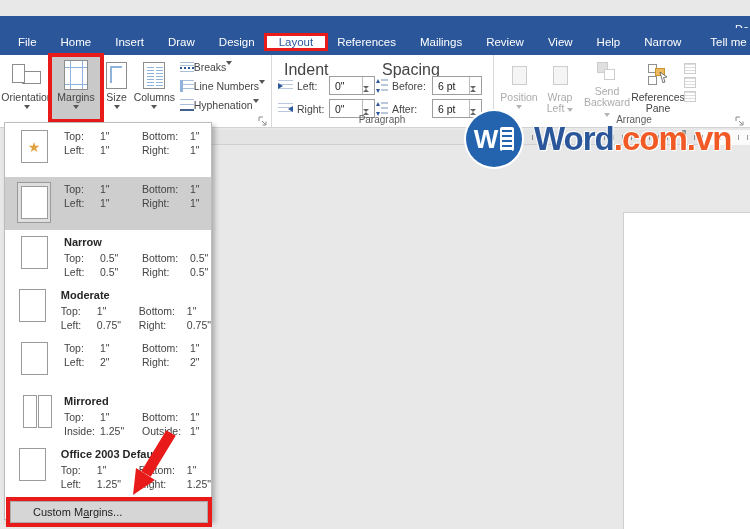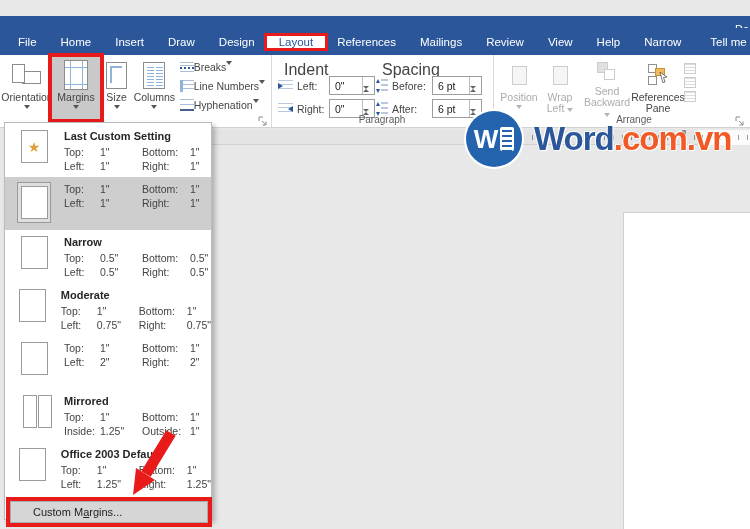--- a/index.html
+++ b/index.html
@@ -359,21 +359,20 @@
 
 <div class="dd">
 
   <div class="item">
     <span class="icw">
         <span class="mpage mglines st" style="--t:6px;--b:25px;--l:5px;--r:20px">
           <span class="star">★</span>
         </span>
       </span>
     <span class="itxt">
-      <div class="iname">Last Custom Setting</div>
       <div class="vals">
         <span>Top:</span>
           <span>1"</span>
           <span>Bottom:</span>
           <span>1"</span>
         <span>Left:</span>
           <span>1"</span>
           <span>Right:</span>
           <span>1"</span>
       </div>

